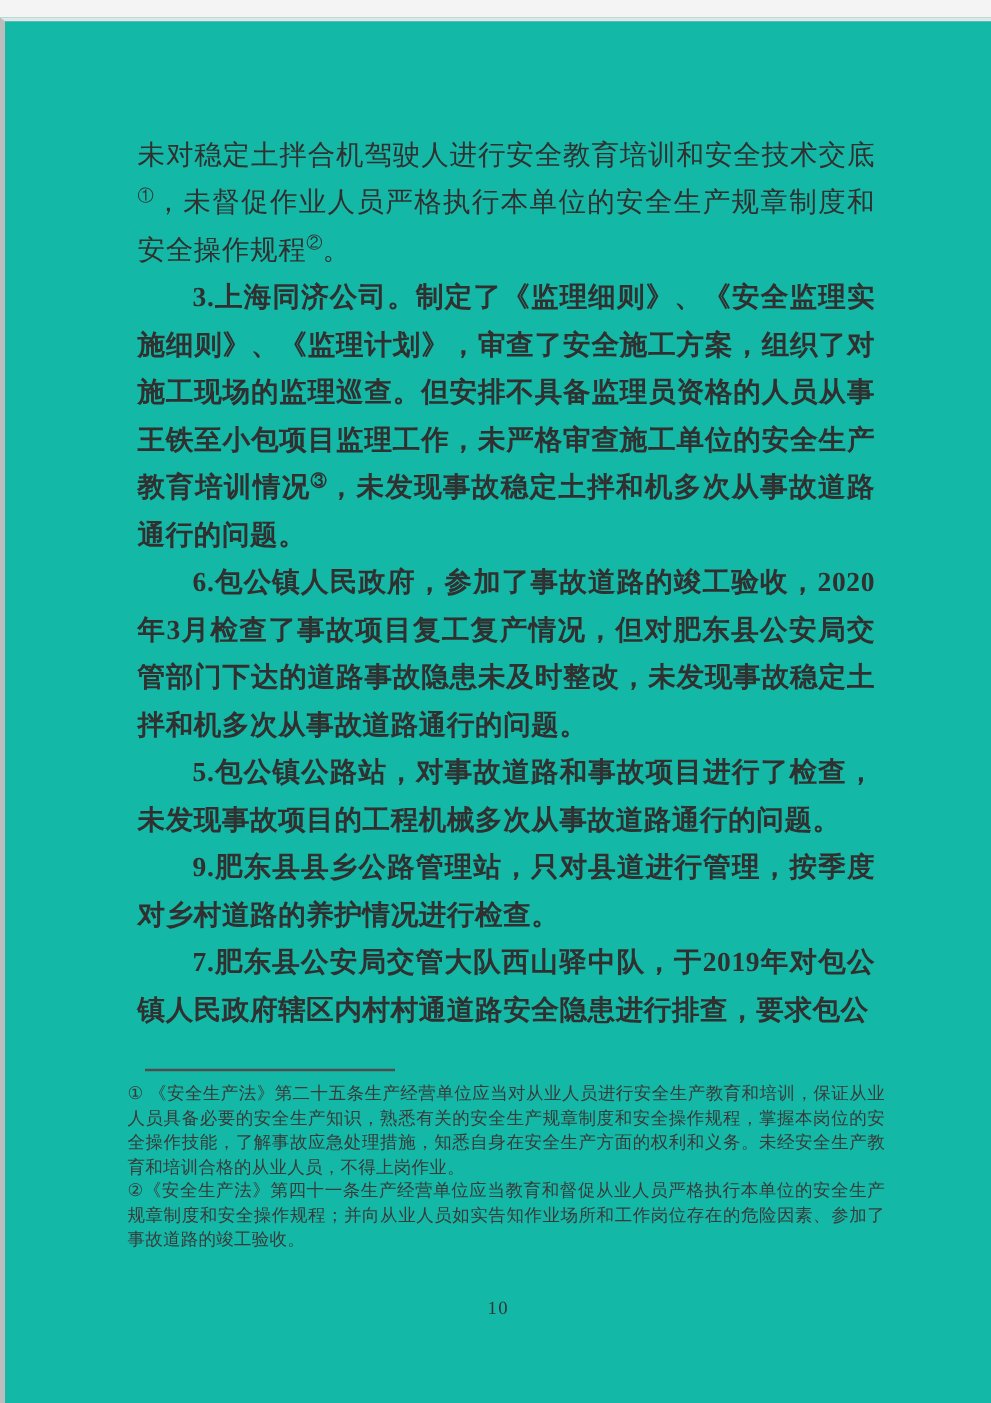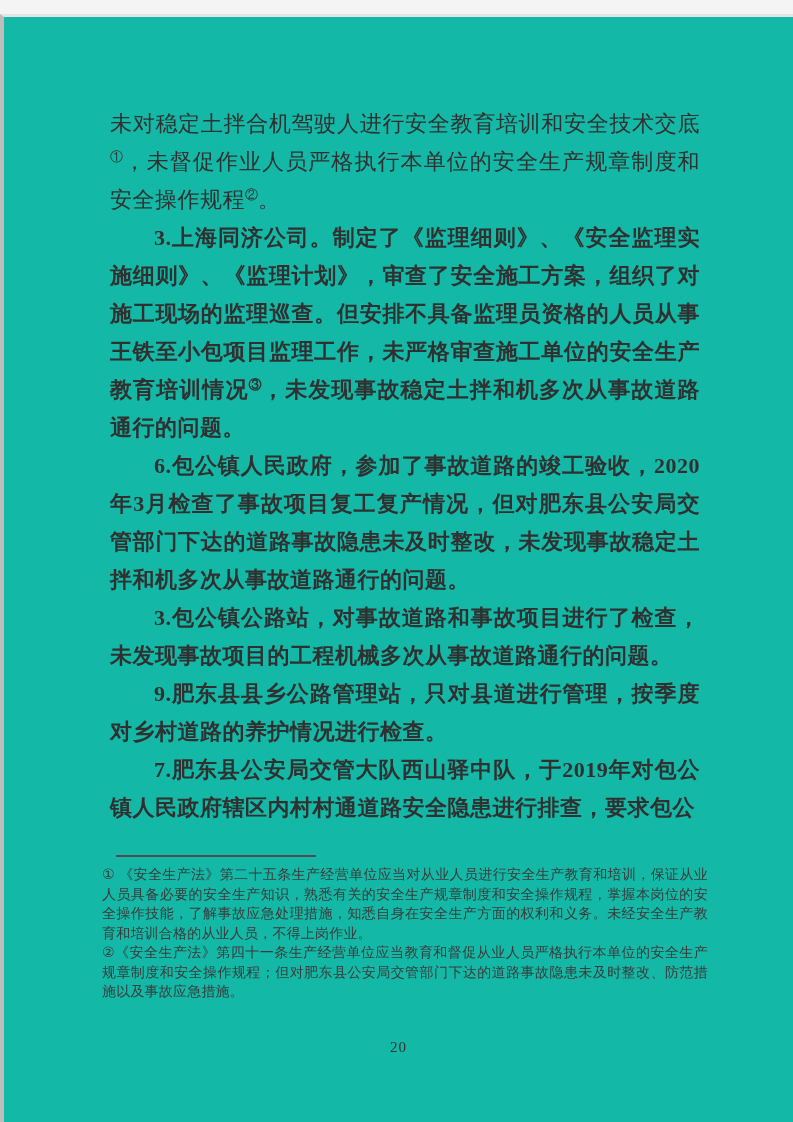--- a/index.html
+++ b/index.html
@@ -81,23 +81,23 @@
   }
 </style>
 </head>
 <body>
 
 <div class="page">
   <main class="body-text">
       <p class="para">未对稳定土拌合机驾驶人进行安全教育培训和安全技术交底<sup>①</sup>，未督促作业人员严格执行本单位的安全生产规章制度和安全操作规程<sup>②</sup>。</p>
       <p class="para indent">3.上海同济公司。制定了《监理细则》、《安全监理实施细则》、《监理计划》，审查了安全施工方案，组织了对施工现场的监理巡查。但安排不具备监理员资格的人员从事王铁至小包项目监理工作，未严格审查施工单位的安全生产教育培训情况<sup>③</sup>，未发现事故稳定土拌和机多次从事故道路通行的问题。</p>
       <p class="para indent">6.包公镇人民政府，参加了事故道路的竣工验收，2020年3月检查了事故项目复工复产情况，但对肥东县公安局交管部门下达的道路事故隐患未及时整改，未发现事故稳定土拌和机多次从事故道路通行的问题。</p>
-      <p class="para indent">3.包公镇公路站，对事故道路和事故项目进行了检查，未发现事故项目的工程机械多次从事故道路通行的问题。</p>
+      <p class="para indent">5.包公镇公路站，对事故道路和事故项目进行了检查，未发现事故项目的工程机械多次从事故道路通行的问题。</p>
       <p class="para indent">9.肥东县县乡公路管理站，只对县道进行管理，按季度对乡村道路的养护情况进行检查。</p>
       <p class="para indent">7.肥东县公安局交管大队西山驿中队，于2019年对包公镇人民政府辖区内村村通道路安全隐患进行排查，要求包公</p>
     </main>
   <div class="footnote-sep"></div>
   <section class="footnotes">
       <p class="footnote">① 《安全生产法》第二十五条生产经营单位应当对从业人员进行安全生产教育和培训，保证从业人员具备必要的安全生产知识，熟悉有关的安全生产规章制度和安全操作规程，掌握本岗位的安全操作技能，了解事故应急处理措施，知悉自身在安全生产方面的权利和义务。未经安全生产教育和培训合格的从业人员，不得上岗作业。</p>
-      <p class="footnote">②《安全生产法》第四十一条生产经营单位应当教育和督促从业人员严格执行本单位的安全生产规章制度和安全操作规程；但对肥东县公安局交管部门下达的道路事故隐患未及时整改、防范措施以及事故应急措施。</p>
+      <p class="footnote">②《安全生产法》第四十一条生产经营单位应当教育和督促从业人员严格执行本单位的安全生产规章制度和安全操作规程；并向从业人员如实告知作业场所和工作岗位存在的危险因素、参加了事故道路的竣工验收。</p>
     </section>
-  <div class="page-number">20</div>
+  <div class="page-number">10</div>
 </div>
 
 </body></html>

